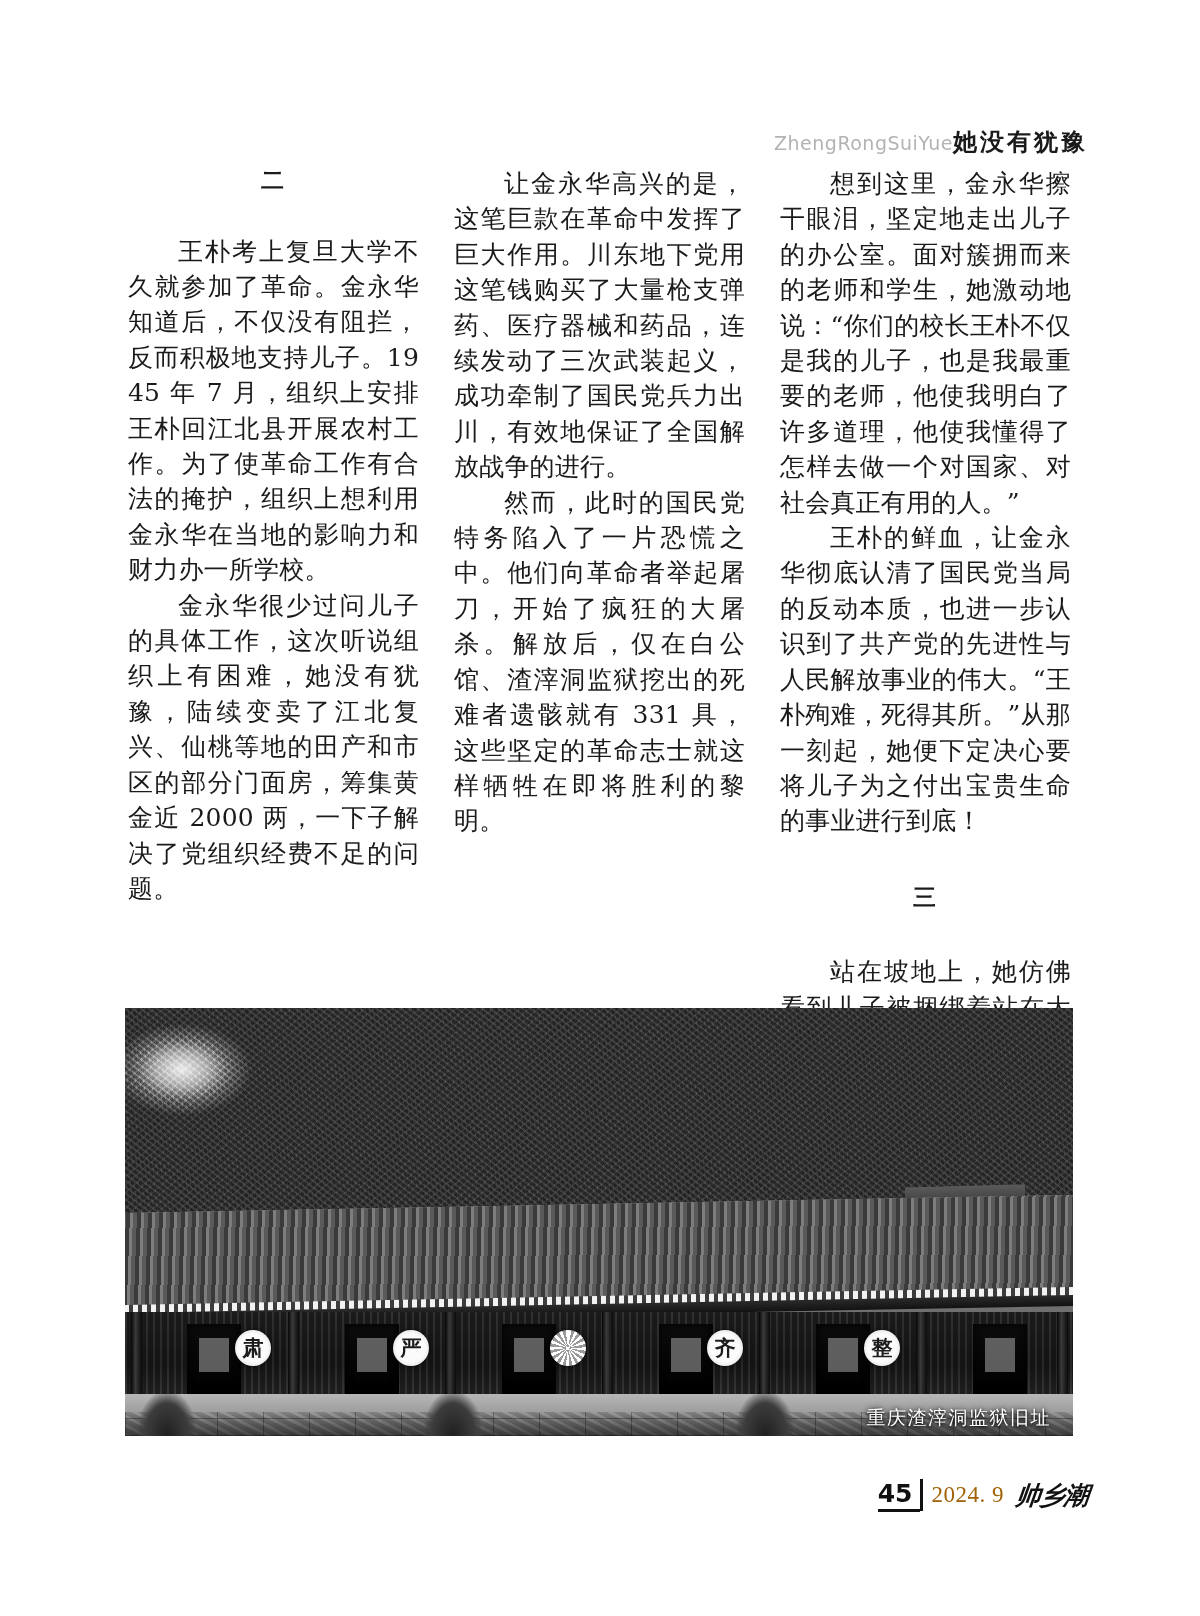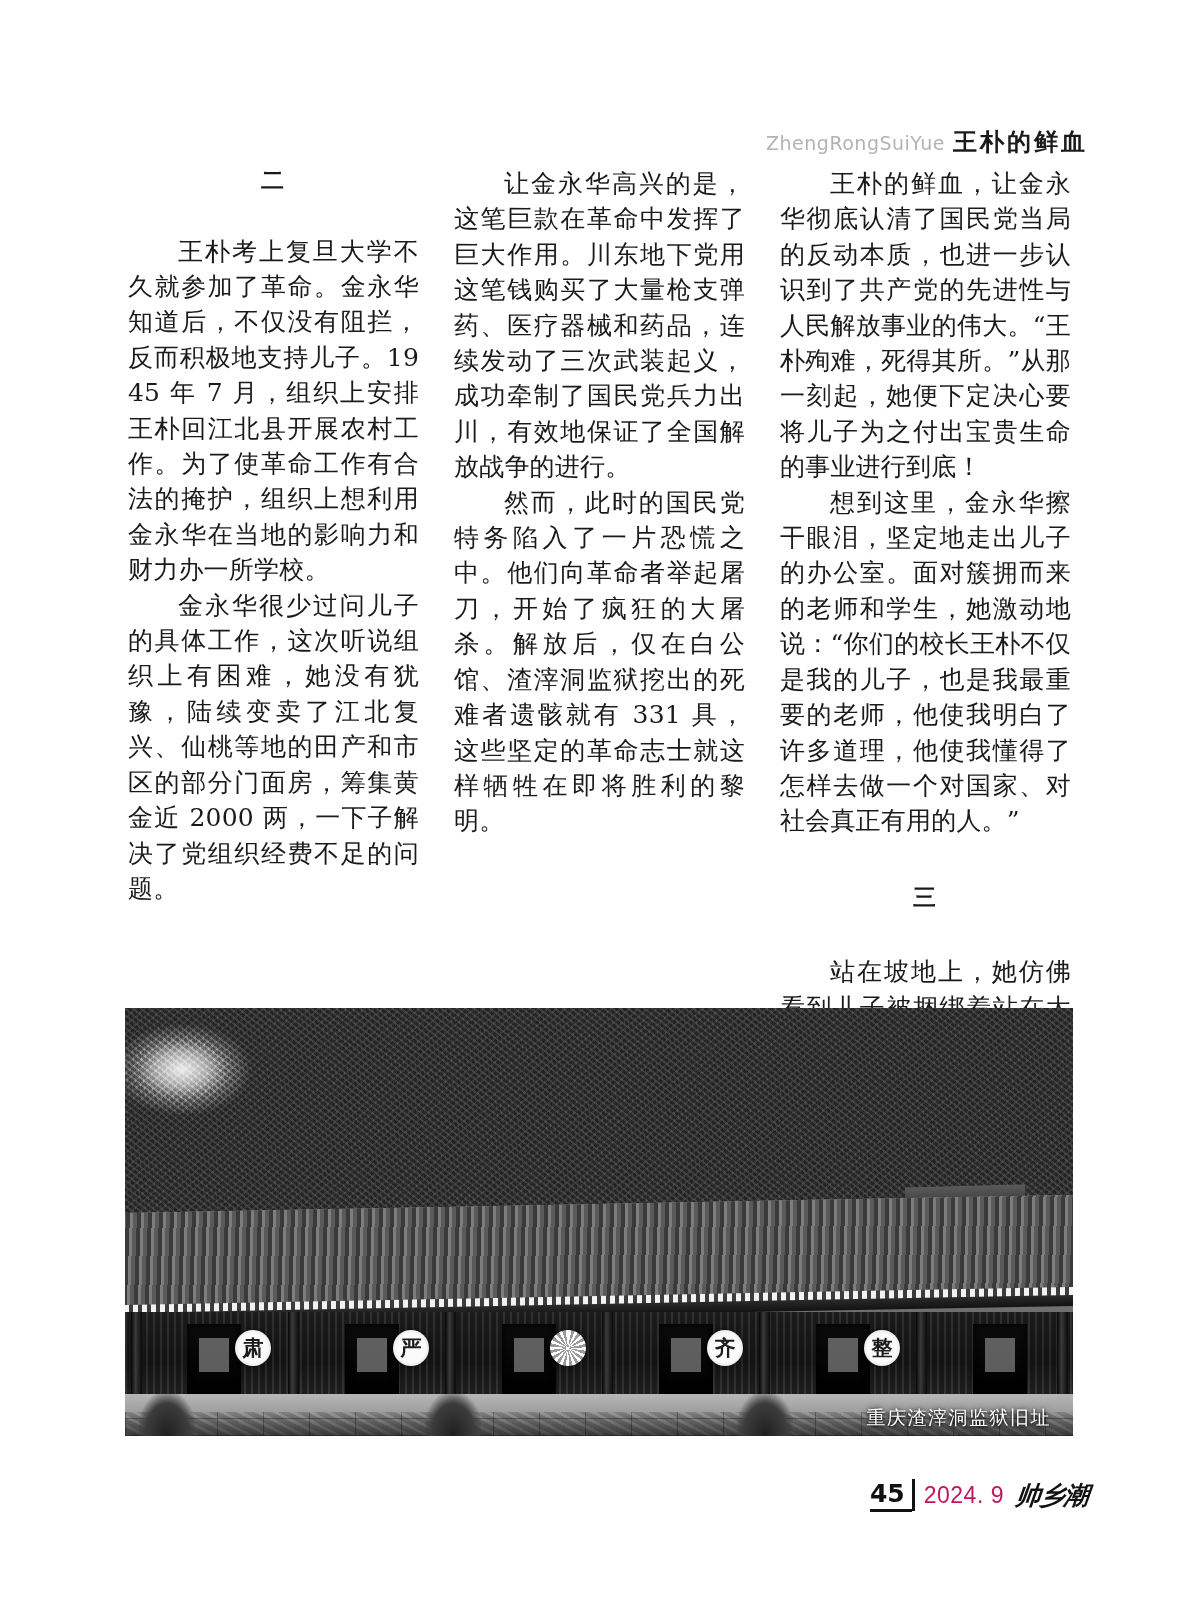--- a/index.html
+++ b/index.html
@@ -16,21 +16,21 @@
     overflow: hidden;
   }
 
   
   .page-header {
     position: absolute;
     top: 126px;
     right: 112px;
     display: flex;
     align-items: baseline;
-    gap: 8px;
+    gap: 0;
   }
   .header-pinyin {
     font-family: "DejaVu Sans", "Liberation Sans", sans-serif;
     font-size: 19px;
     letter-spacing: 0.5px;
     color: #b3b3b3;
     font-weight: 400;
   }
   .header-cn {
     font-family: "DejaVu Sans", "Liberation Sans", sans-serif;
@@ -307,60 +307,60 @@
     border-bottom: 3px solid #111;
     line-height: 30px;
   }
   .folio-rule {
     width: 3px;
     height: 32px;
     background: #111;
     margin-right: 9px;
   }
   .issue-date {
-    font-family: Liberation Sans, sans-serif;
+    font-family: Liberation Serif, serif;
     font-size: 23px;
-    color: #be185d;
+    color: #a16207;
     letter-spacing: 0.5px;
     margin-right: 12px;
   }
   .brand-logo {
     font-family: "DejaVu Serif", "Liberation Serif", serif;
     font-size: 25px;
     font-weight: bold;
     font-style: italic;
     letter-spacing: -1px;
     color: #111;
     transform: skewX(-6deg);
   }
 </style>
 </head>
 <body>
 
 <div class="page-header">
   <span class="header-pinyin">ZhengRongSuiYue</span>
-  <span class="header-cn">王朴的鲜血</span>
+  <span class="header-cn">她没有犹豫</span>
 </div>
 
 <div class="columns">
 
   <div class="col">
     <div class="section-num">二</div>
     <p class="para">王朴考上复旦大学不久就参加了革命。金永华知道后，不仅没有阻拦，反而积极地支持儿子。1945 年 7 月，组织上安排王朴回江北县开展农村工作。为了使革命工作有合法的掩护，组织上想利用金永华在当地的影响力和财力办一所学校。</p>
     <p class="para">金永华很少过问儿子的具体工作，这次听说组织上有困难，她没有犹豫，陆续变卖了江北复兴、仙桃等地的田产和市区的部分门面房，筹集黄金近 2000 两，一下子解决了党组织经费不足的问题。</p>
   </div>
 
   <div class="col">
     <p class="para">让金永华高兴的是，这笔巨款在革命中发挥了巨大作用。川东地下党用这笔钱购买了大量枪支弹药、医疗器械和药品，连续发动了三次武装起义，成功牵制了国民党兵力出川，有效地保证了全国解放战争的进行。</p>
     <p class="para">然而，此时的国民党特务陷入了一片恐慌之中。他们向革命者举起屠刀，开始了疯狂的大屠杀。解放后，仅在白公馆、渣滓洞监狱挖出的死难者遗骸就有 331 具，这些坚定的革命志士就这样牺牲在即将胜利的黎明。</p>
   </div>
 
   <div class="col">
+    <p class="para">想到这里，金永华擦干眼泪，坚定地走出儿子的办公室。面对簇拥而来的老师和学生，她激动地说：“你们的校长王朴不仅是我的儿子，也是我最重要的老师，他使我明白了许多道理，他使我懂得了怎样去做一个对国家、对社会真正有用的人。”</p>
     <p class="para">王朴的鲜血，让金永华彻底认清了国民党当局的反动本质，也进一步认识到了共产党的先进性与人民解放事业的伟大。“王朴殉难，死得其所。”从那一刻起，她便下定决心要将儿子为之付出宝贵生命的事业进行到底！</p>
-    <p class="para">想到这里，金永华擦干眼泪，坚定地走出儿子的办公室。面对簇拥而来的老师和学生，她激动地说：“你们的校长王朴不仅是我的儿子，也是我最重要的老师，他使我明白了许多道理，他使我懂得了怎样去做一个对国家、对社会真正有用的人。”</p>
     <div class="section-num mid">三</div>
     <p class="para">站在坡地上，她仿佛看到儿子被捆绑着站在大卡车上，对群众大声演讲：“重庆就要解放了，</p>
   </div>
 </div>
 
 <div class="photo-wrap">
   <div class="photo">
     <div class="foliage"></div>
     <div class="small-roof"></div>
     <div class="roof"></div>

